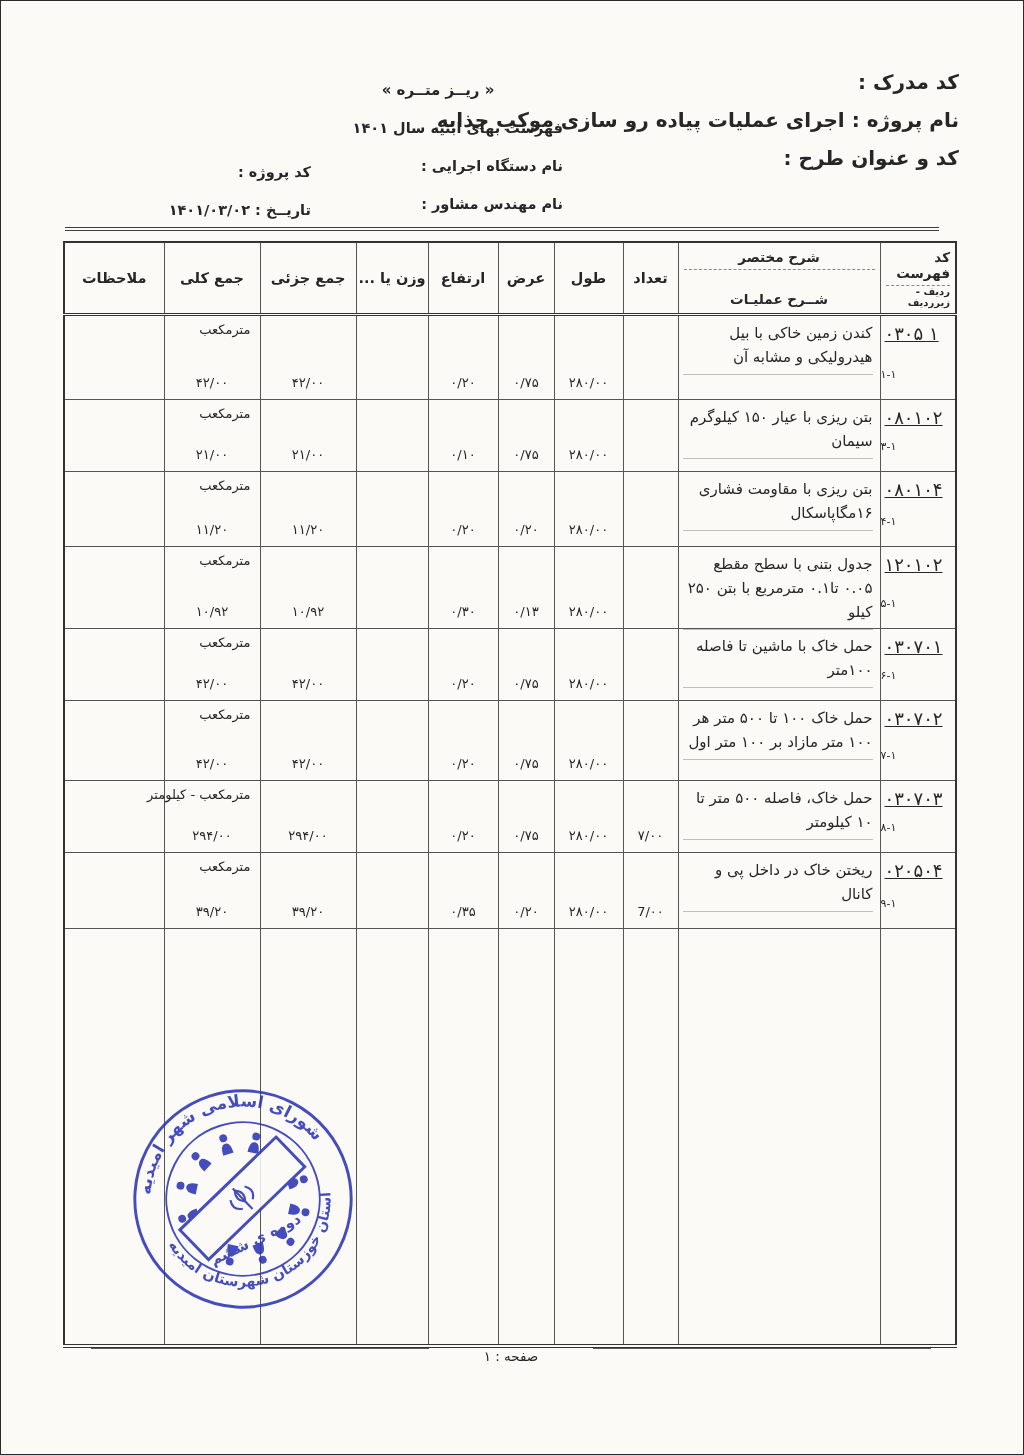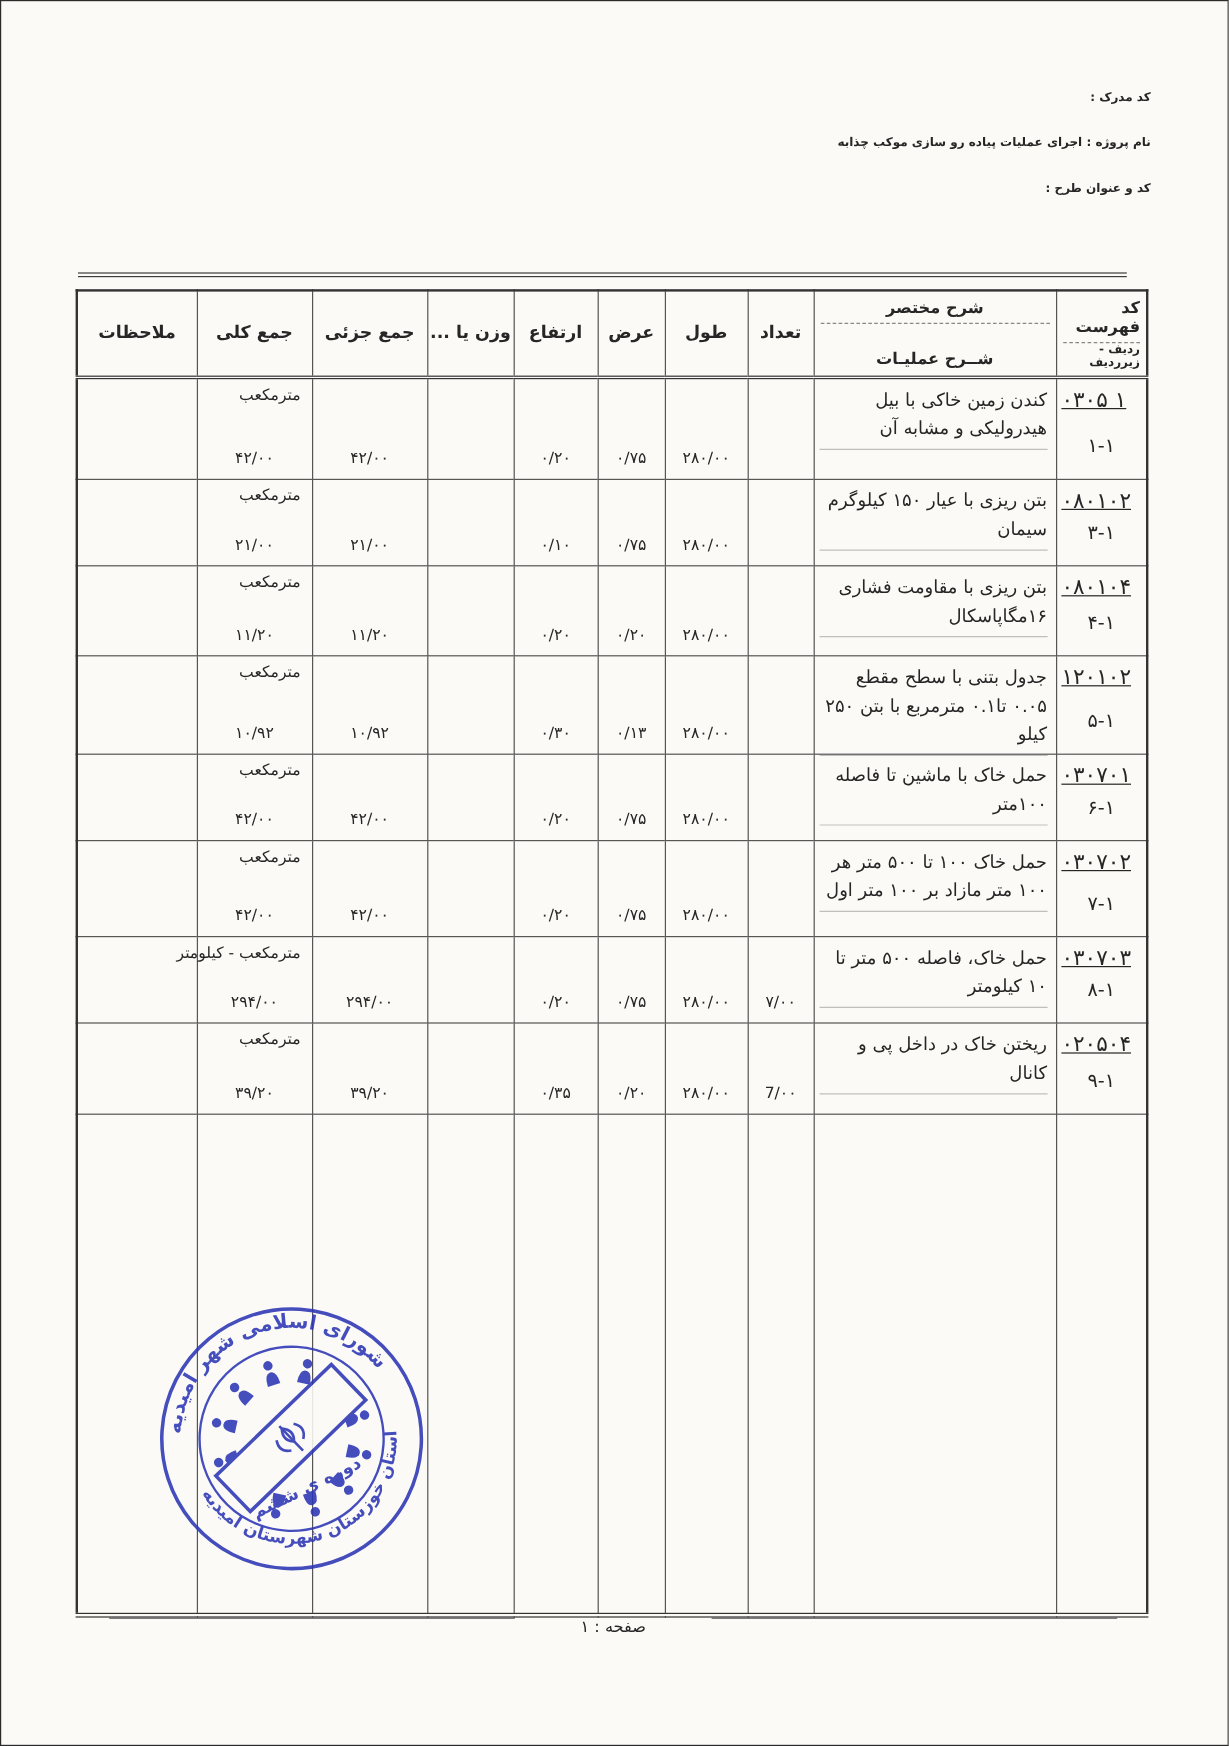--- a/index.html
+++ b/index.html
@@ -10,21 +10,21 @@
     background:#fbfaf7;
     border:1px solid #2b2b2b;
     box-sizing:border-box;
     font-family:"DejaVu Sans", sans-serif;
     color:#262626;
     overflow:hidden;
     direction:rtl;
   }
   
   .hdr-line{white-space:nowrap;}
-  .hdr-right{position:absolute;top:62px;right:64px;width:350px;text-align:right;font-size:10px;font-weight:700;line-height:38px;}
+  .hdr-right{position:absolute;top:62px;right:64px;width:350px;text-align:right;font-size:20px;font-weight:700;line-height:38px;}
   .hdr-center{position:absolute;top:70px;right:460px;width:250px;text-align:right;font-size:14.5px;font-weight:700;line-height:38px;}
   .hdr-center .title-line{text-align:center;font-size:15px;}
   .hdr-left{position:absolute;top:152px;right:712px;width:225px;text-align:right;font-size:14.5px;font-weight:700;line-height:38px;}
   .top-rule{position:absolute;top:226px;left:64px;right:84px;border-top:4px double #3d3d3d;}
 
   
   table.items{
     position:absolute;top:240px;right:66px;
     width:892px;
     border-collapse:collapse;table-layout:fixed;
@@ -42,21 +42,21 @@
   .hcell-stack{display:flex;flex-direction:column;justify-content:space-between;height:64px;padding:3px 5px;box-sizing:border-box;}
   .hcell-stack .h-top{font-size:13.5px;text-align:right;border-bottom:1px dashed #888;padding-bottom:4px;}
   .hcell-stack .h-bottom{font-size:10px;text-align:right;font-weight:700;}
   .hcell-stack.centered .h-top,.hcell-stack.centered .h-bottom{text-align:center;}
   .hcell-stack.centered .h-bottom{font-size:13.5px;border-top:0;}
 
   td.cell{vertical-align:top;}
   .desc{position:absolute;top:5px;right:7px;left:4px;text-align:right;font-size:15px;line-height:1.6;
         border-bottom:1px solid rgba(95,95,95,.38);padding-bottom:5px;}
   .code{position:absolute;top:7px;left:4px;right:4px;font-size:18px;direction:ltr;letter-spacing:1px;text-decoration:underline;}
-  .sub{position:absolute;bottom:18px;left:0;right:0;text-align:center;font-size:16px;direction:ltr;}
+  .sub{position:absolute;bottom:18px;left:0;right:0;font-size:11px;direction:ltr;}
   .num{position:absolute;bottom:9px;left:0;right:0;text-align:center;font-size:13px;direction:ltr;}
   .unit{position:absolute;top:6px;right:9px;left:2px;text-align:right;font-size:13px;white-space:nowrap;padding-left:27px;}
 
   
   .page-footer{position:absolute;top:1347px;left:90px;right:92px;display:flex;font-size:13.5px;font-weight:400;}
   .page-footer .dash{flex:1;border-top:1.5px solid #5a5a5a;}
   .page-footer .page-num{padding:0 55px;white-space:nowrap;}
 
   
   .stamp{position:absolute;top:1080px;left:124px;opacity:.88;z-index:5;}
@@ -65,21 +65,31 @@
 <body>
 
 <div class="sheet">
 
   <div class="hdr-right">
     <div class="hdr-line">کد مدرک :</div>
     <div class="hdr-line">نام پروژه : اجرای عملیات پیاده رو سازی موکب چذابه</div>
     <div class="hdr-line">کد و عنوان طرح :</div>
   </div>
 
-
+  <div class="hdr-center">
+    <div class="hdr-line title-line">« ریــز متــره »</div>
+    <div class="hdr-line">فهرست بهای ابنیه سال ۱۴۰۱</div>
+    <div class="hdr-line">نام دستگاه اجرایی :</div>
+    <div class="hdr-line">نام مهندس مشاور :</div>
+  </div>
+
+  <div class="hdr-left">
+    <div class="hdr-line">کد پروژه :</div>
+    <div class="hdr-line">تاریــخ : ۱۴۰۱/۰۳/۰۲</div>
+  </div>
 
   <div class="top-rule"></div>
 
   <table class="items">
     <colgroup>
       <col style="width:76px">
         <col style="width:202px">
         <col style="width:55px">
         <col style="width:69px">
         <col style="width:56px">

